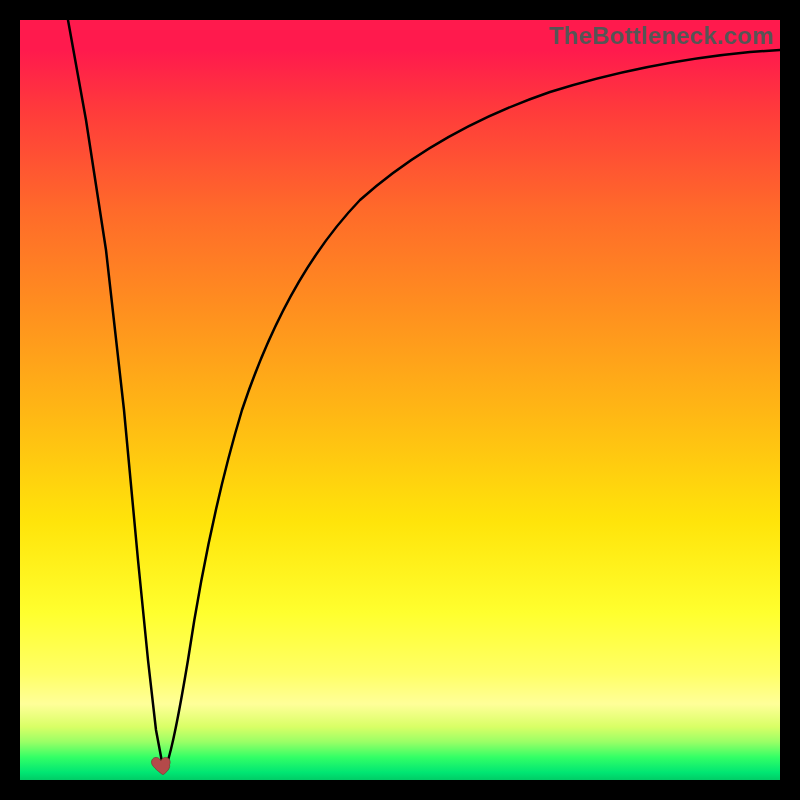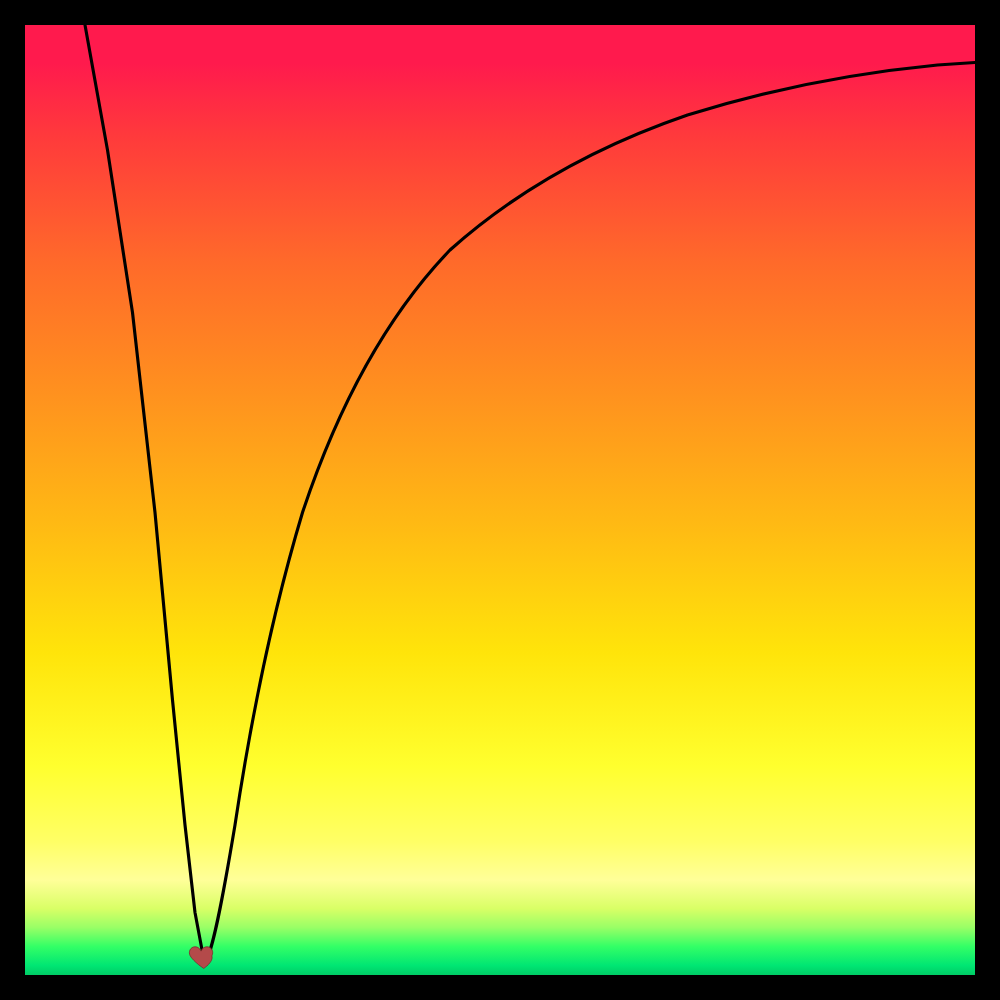--- a/index.html
+++ b/index.html
@@ -77,20 +77,21 @@
     top: 732px;
   }
   .heart svg { display: block; }
 </style>
 </head>
 <body>
 
 <div class="frame">
   <div class="gradient"></div>
 
+  <div class="watermark">TheBottleneck.com</div>
 
   <svg class="curve" viewBox="0 0 760 760" preserveAspectRatio="none">
     <path d="M 48 0
              L 66 100
              L 86 230
              L 104 390
              L 118 540
              L 128 640
              L 136 710
              L 142 742

